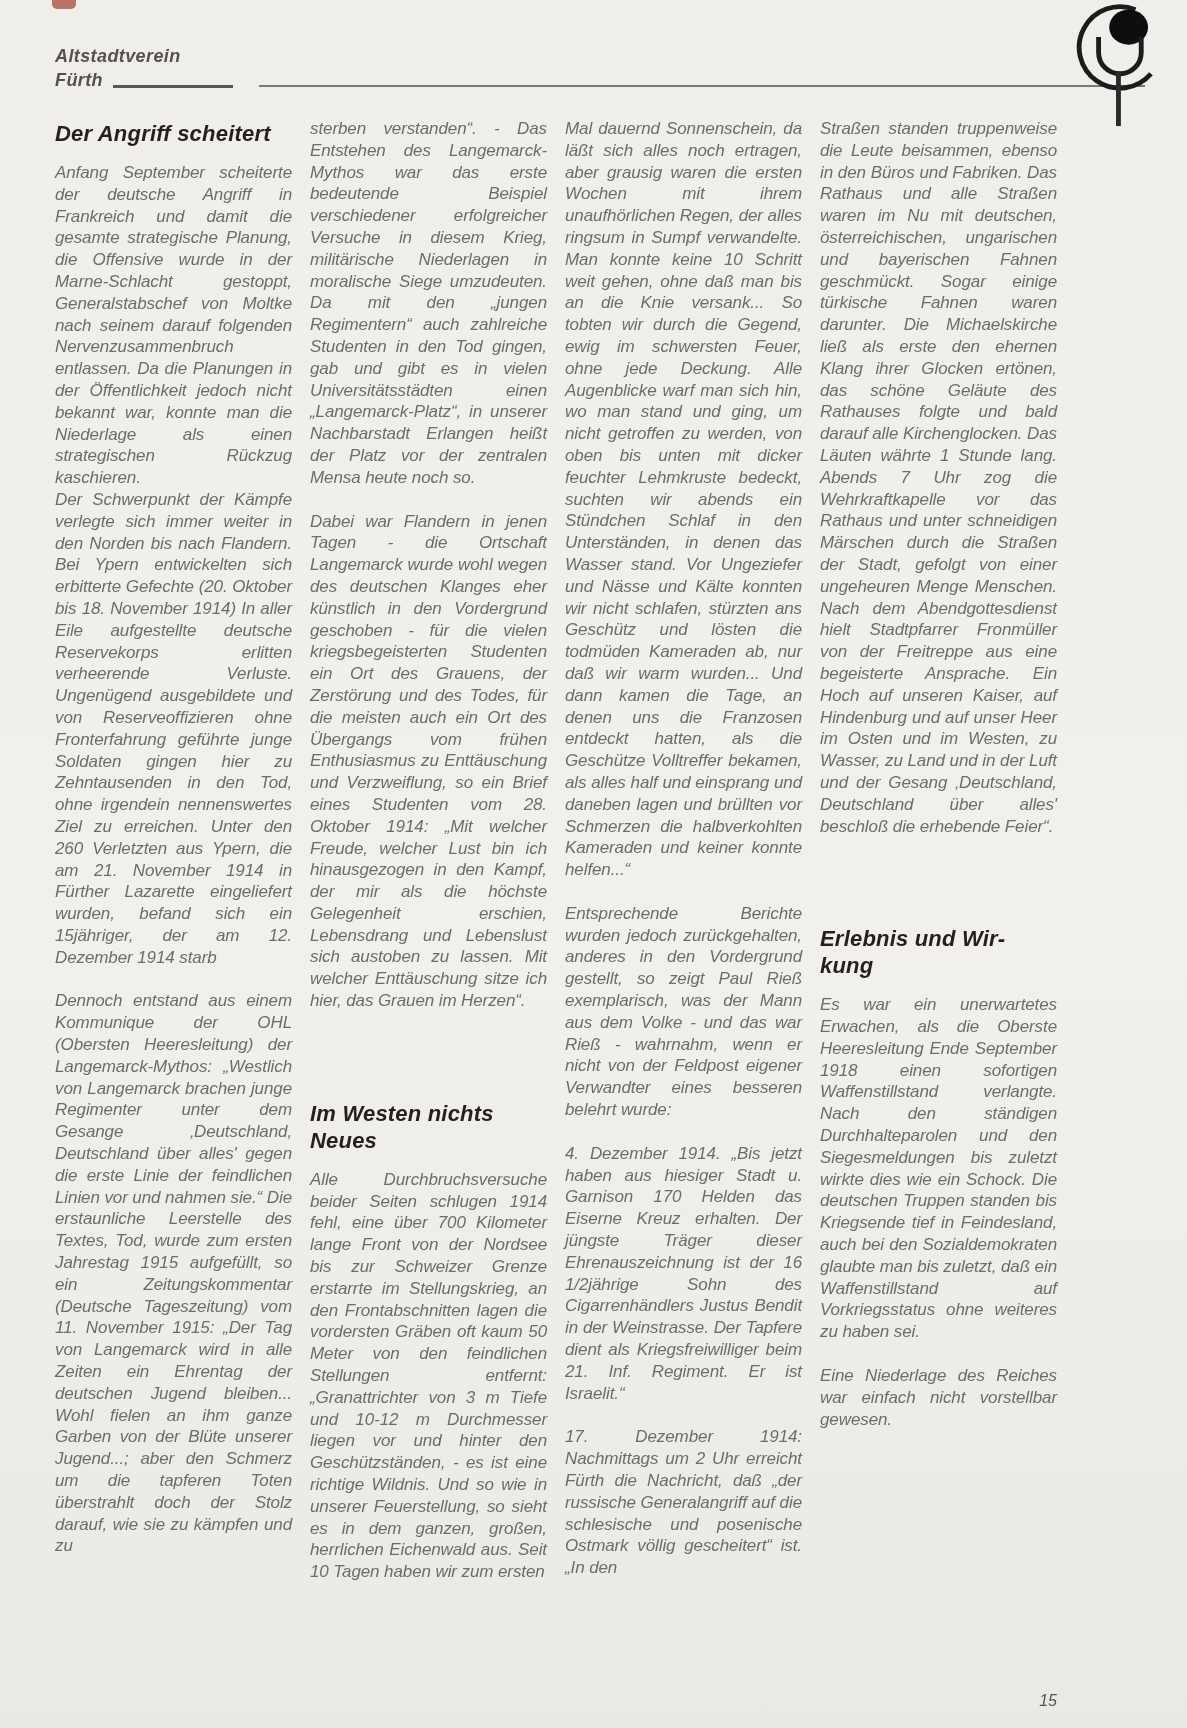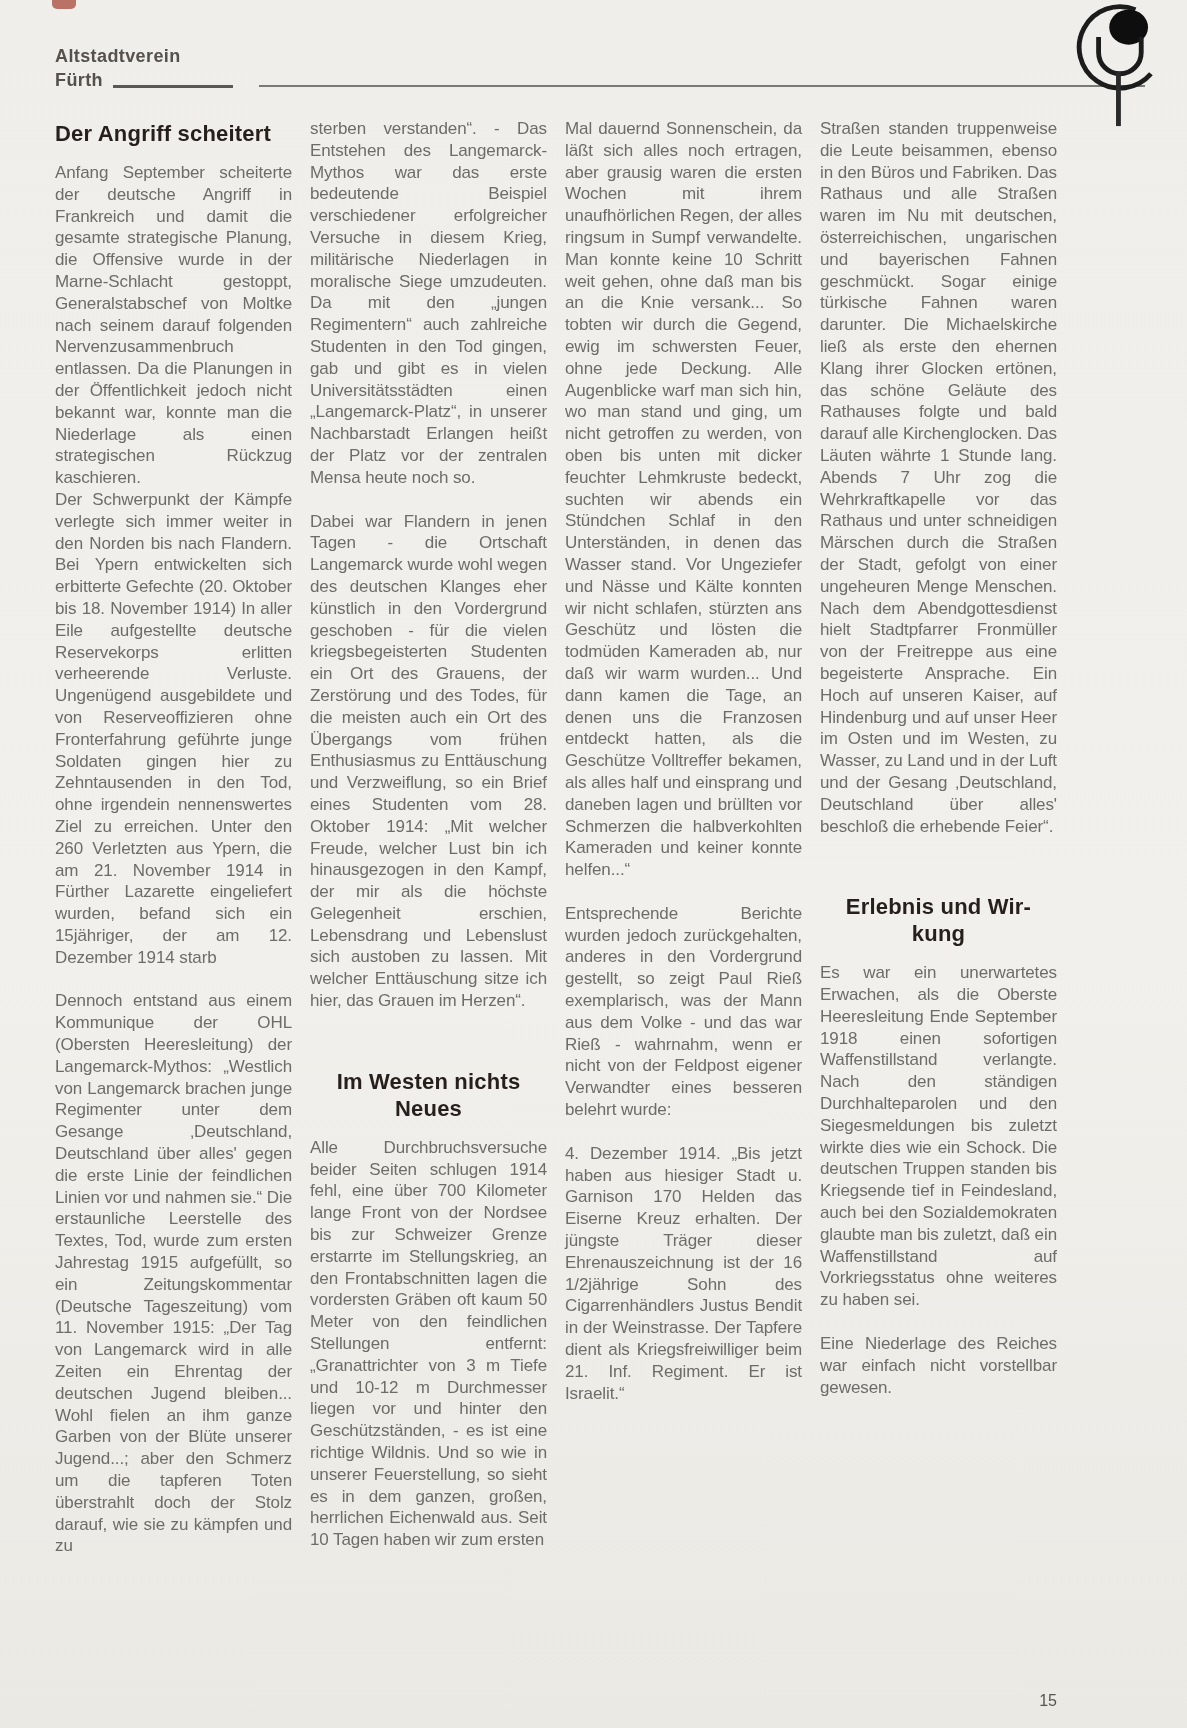--- a/index.html
+++ b/index.html
@@ -1,20 +1,21 @@
 <!DOCTYPE html>
 <html lang="de"><head>
 <meta charset="utf-8">
 <style>
   html,body{margin:0;padding:0;background:#d8d6d1;}
   .page{
     position:relative;width:1187px;height:1728px;margin:0 auto;
     background:linear-gradient(180deg,#efeeea 0%,#f1f0ec 55%,#ebe9e4 100%);
     overflow:hidden;
     font-family:"Liberation Sans","DejaVu Sans",sans-serif;
+    font-style:italic;
   }
   
   .hdr{position:absolute;left:55px;top:46px;right:42px;}
   .org-line1{font-size:18px;font-weight:700;color:#55514d;letter-spacing:.4px;}
   .org-row{display:flex;align-items:flex-end;margin-top:3px;justify-content:space-between;}
   .org-line2{font-size:18px;font-weight:700;color:#55514d;letter-spacing:.4px;}
   .rule{flex:1;height:2px;background:#7b7976;margin-left:26px;margin-bottom:4px;}
   .rule-dark{width:120px;height:3px;background:#5a5855;margin-left:10px;margin-bottom:3px;}
   .logo{position:absolute;right:26px;top:2px;width:88px;height:126px;}
   .artifact{position:absolute;left:52px;top:0;width:24px;height:9px;background:#a8473a;opacity:.75;border-radius:0 0 5px 5px;}
@@ -23,21 +24,21 @@
     position:absolute;left:55px;top:118px;width:1002px;
     display:grid;grid-template-columns:repeat(4,237px);column-gap:18px;
   }
   .col{font-size:17px;line-height:21.8px;color:#6e6c68;letter-spacing:-0.1px;}
   .bodytext{margin:0;text-align:justify;hyphens:auto;-webkit-hyphens:auto;}
   .gap{margin-top:22px;}
   .headline{
     font-size:22px;line-height:27px;font-weight:700;color:#261f1c;
     margin:2px 0 15px;white-space:pre-line;letter-spacing:.2px;
   }
-  .headline.big-mt{margin-top:56px;text-align:center;}
+  .headline.big-mt{margin-top:88px;}
   
   .pagenum{position:absolute;right:130px;bottom:18px;font-size:16px;color:#57554f;}
 </style>
 </head>
 <body>
 
 <div class="page">
 
   <div class="artifact"></div>
 
@@ -71,20 +72,21 @@
       <p class="bodytext gap">Dabei war Flandern in jenen Tagen - die Ortschaft Langemarck wurde wohl wegen des deutschen Klanges eher künstlich in den Vordergrund geschoben - für die vielen kriegsbegeisterten Studenten ein Ort des Grauens, der Zerstörung und des Todes, für die meisten auch ein Ort des Übergangs vom frühen Enthusiasmus zu Enttäuschung und Verzweiflung, so ein Brief eines Studenten vom 28. Oktober 1914: „Mit welcher Freude, welcher Lust bin ich hinausgezogen in den Kampf, der mir als die höchste Gelegenheit erschien, Lebensdrang und Lebenslust sich austoben zu lassen. Mit welcher Enttäuschung sitze ich hier, das Grauen im Herzen“.</p>
       <h2 class="headline big-mt">Im Westen nichts
 Neues</h2>
       <p class="bodytext">Alle Durchbruchsversuche beider Seiten schlugen 1914 fehl, eine über 700 Kilometer lange Front von der Nordsee bis zur Schweizer Grenze erstarrte im Stellungskrieg, an den Frontabschnitten lagen die vordersten Gräben oft kaum 50 Meter von den feindlichen Stellungen entfernt: „Granattrichter von 3 m Tiefe und 10-12 m Durchmesser liegen vor und hinter den Geschützständen, - es ist eine richtige Wildnis. Und so wie in unserer Feuerstellung, so sieht es in dem ganzen, großen, herrlichen Eichenwald aus. Seit 10 Tagen haben wir zum ersten</p>
     </section>
 
     <section class="col">
       <p class="bodytext">Mal dauernd Sonnenschein, da läßt sich alles noch ertragen, aber grausig waren die ersten Wochen mit ihrem unaufhörlichen Regen, der alles ringsum in Sumpf verwandelte. Man konnte keine 10 Schritt weit gehen, ohne daß man bis an die Knie versank... So tobten wir durch die Gegend, ewig im schwersten Feuer, ohne jede Deckung. Alle Augenblicke warf man sich hin, wo man stand und ging, um nicht getroffen zu werden, von oben bis unten mit dicker feuchter Lehmkruste bedeckt, suchten wir abends ein Stündchen Schlaf in den Unterständen, in denen das Wasser stand. Vor Ungeziefer und Nässe und Kälte konnten wir nicht schlafen, stürzten ans Geschütz und lösten die todmüden Kameraden ab, nur daß wir warm wurden... Und dann kamen die Tage, an denen uns die Franzosen entdeckt hatten, als die Geschütze Volltreffer bekamen, als alles half und einsprang und daneben lagen und brüllten vor Schmerzen die halbverkohlten Kameraden und keiner konnte helfen...“</p>
       <p class="bodytext gap">Entsprechende Berichte wurden jedoch zurückgehalten, anderes in den Vordergrund gestellt, so zeigt Paul Rieß exemplarisch, was der Mann aus dem Volke - und das war Rieß - wahrnahm, wenn er nicht von der Feldpost eigener Verwandter eines besseren belehrt wurde:</p>
       <p class="bodytext gap">4. Dezember 1914. „Bis jetzt haben aus hiesiger Stadt u. Garnison 170 Helden das Eiserne Kreuz erhalten. Der jüngste Träger dieser Ehrenauszeichnung ist der 16 1/2jährige Sohn des Cigarrenhändlers Justus Bendit in der Weinstrasse. Der Tapfere dient als Kriegsfreiwilliger beim 21. Inf. Regiment. Er ist Israelit.“</p>
+      <p class="bodytext gap">17. Dezember 1914: Nachmittags um 2 Uhr erreicht Fürth die Nachricht, daß „der russische Generalangriff auf die schlesische und posenische Ostmark völlig gescheitert“ ist. „In den</p>
     </section>
 
     <section class="col">
       <p class="bodytext">Straßen standen truppenweise die Leute beisammen, ebenso in den Büros und Fabriken. Das Rathaus und alle Straßen waren im Nu mit deutschen, österreichischen, ungarischen und bayerischen Fahnen geschmückt. Sogar einige türkische Fahnen waren darunter. Die Michaelskirche ließ als erste den ehernen Klang ihrer Glocken ertönen, das schöne Geläute des Rathauses folgte und bald darauf alle Kirchenglocken. Das Läuten währte 1 Stunde lang. Abends 7 Uhr zog die Wehrkraftkapelle vor das Rathaus und unter schneidigen Märschen durch die Straßen der Stadt, gefolgt von einer ungeheuren Menge Menschen. Nach dem Abendgottesdienst hielt Stadtpfarrer Fronmüller von der Freitreppe aus eine begeisterte Ansprache. Ein Hoch auf unseren Kaiser, auf Hindenburg und auf unser Heer im Osten und im Westen, zu Wasser, zu Land und in der Luft und der Gesang ‚Deutschland, Deutschland über alles' beschloß die erhebende Feier“.</p>
       <h2 class="headline big-mt">Erlebnis und Wir-
 kung</h2>
       <p class="bodytext">Es war ein unerwartetes Erwachen, als die Oberste Heeresleitung Ende September 1918 einen sofortigen Waffenstillstand verlangte. Nach den ständigen Durchhalteparolen und den Siegesmeldungen bis zuletzt wirkte dies wie ein Schock. Die deutschen Truppen standen bis Kriegsende tief in Feindesland, auch bei den Sozialdemokraten glaubte man bis zuletzt, daß ein Waffenstillstand auf Vorkriegsstatus ohne weiteres zu haben sei.</p>
       <p class="bodytext gap">Eine Niederlage des Reiches war einfach nicht vorstellbar gewesen.</p>
     </section>
 

